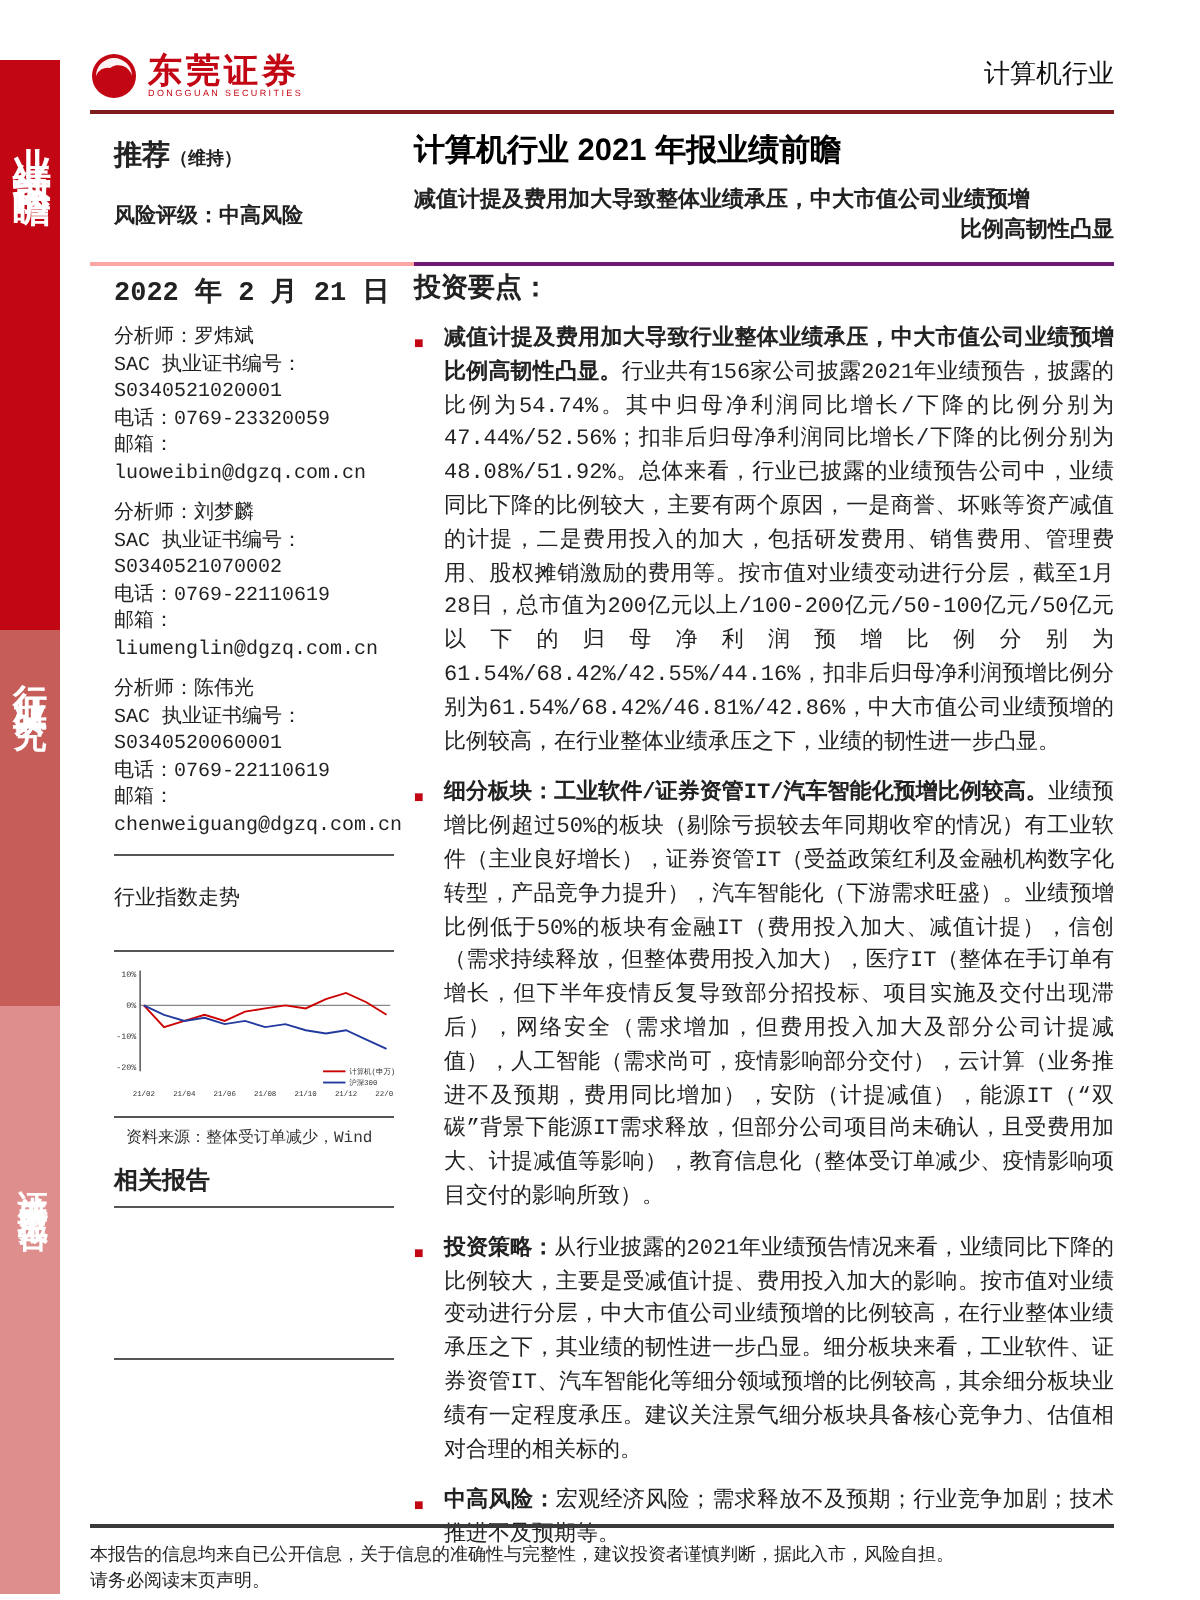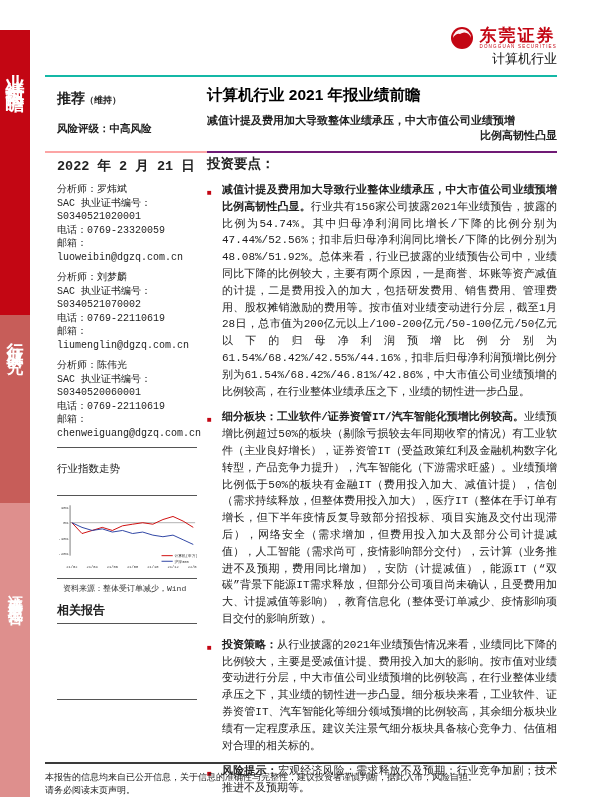--- a/index.html
+++ b/index.html
@@ -18,22 +18,22 @@
     color:#fff; font-weight:bold; margin:0 auto; display:block; text-align:center;
   }
   .seg1 .side-label { font-size:19px; letter-spacing:7px; padding-top:28px; }
   .seg2 .side-label { font-size:17px; letter-spacing:5px; padding-top:14px; }
   .seg3 .side-label { font-size:15px; letter-spacing:3px; padding-top:80px; }
 
   
   .page { position:absolute; left:45px; top:26px; width:512px; }
 
   
-  .hdr { display:flex; justify-content:space-between; align-items:flex-end;
-         padding-bottom:5px; border-bottom:2px solid #14b8a6;flex-direction:column; }
+  .hdr { display:flex; justify-content:space-between; align-items:center;
+         padding-bottom:5px; border-bottom:2px solid #7f1d1d; }
   .brand { display:flex; align-items:center; gap:5px; }
   .brand-mark { width:24px; height:24px; position:relative; }
   .brand-txt .cn { font-family:"Liberation Serif","DejaVu Serif",serif;
                    color:#c30613; font-weight:bold; font-size:17px; letter-spacing:2px; line-height:16px; }
   .brand-txt .en { color:#c30613; font-size:4.5px; letter-spacing:1.2px; }
   .industry { font-size:13px; font-weight:normal; color:#111; padding-bottom:2px; }
 
   
   .title-band { display:flex; }
   .tb-left  { width:162px; padding:12px 10px 8px 12px; border-bottom:2px solid #fca5a5; }
@@ -194,21 +194,21 @@
 
       <div class="bullet">
         <span class="sq">■</span><span class="lead">细分板块：工业软件/证券资管IT/汽车智能化预增比例较高。</span><span>业绩预增比例超过50%的板块（剔除亏损较去年同期收窄的情况）有工业软件（主业良好增长），证券资管IT（受益政策红利及金融机构数字化转型，产品竞争力提升），汽车智能化（下游需求旺盛）。业绩预增比例低于50%的板块有金融IT（费用投入加大、减值计提），信创（需求持续释放，但整体费用投入加大），医疗IT（整体在手订单有增长，但下半年疫情反复导致部分招投标、项目实施及交付出现滞后），网络安全（需求增加，但费用投入加大及部分公司计提减值），人工智能（需求尚可，疫情影响部分交付），云计算（业务推进不及预期，费用同比增加），安防（计提减值），能源IT（“双碳”背景下能源IT需求释放，但部分公司项目尚未确认，且受费用加大、计提减值等影响），教育信息化（整体受订单减少、疫情影响项目交付的影响所致）。</span>
       </div>
 
       <div class="bullet">
         <span class="sq">■</span><span class="lead">投资策略：</span><span>从行业披露的2021年业绩预告情况来看，业绩同比下降的比例较大，主要是受减值计提、费用投入加大的影响。按市值对业绩变动进行分层，中大市值公司业绩预增的比例较高，在行业整体业绩承压之下，其业绩的韧性进一步凸显。细分板块来看，工业软件、证券资管IT、汽车智能化等细分领域预增的比例较高，其余细分板块业绩有一定程度承压。建议关注景气细分板块具备核心竞争力、估值相对合理的相关标的。</span>
       </div>
 
       <div class="bullet">
-        <span class="sq">■</span><span class="lead">风险提示：</span><span>宏观经济风险；需求释放不及预期；行业竞争加剧；技术推进不及预期等。</span>
+        <span class="sq">■</span><span class="lead">中高风险：</span><span>宏观经济风险；需求释放不及预期；行业竞争加剧；技术推进不及预期等。</span>
       </div>
     </div>
   </div>
 </div>
 
 <div class="footer">
   <p>本报告的信息均来自已公开信息，关于信息的准确性与完整性，建议投资者谨慎判断，据此入市，风险自担。</p>
   <p>请务必阅读末页声明。</p>
 </div>
 

